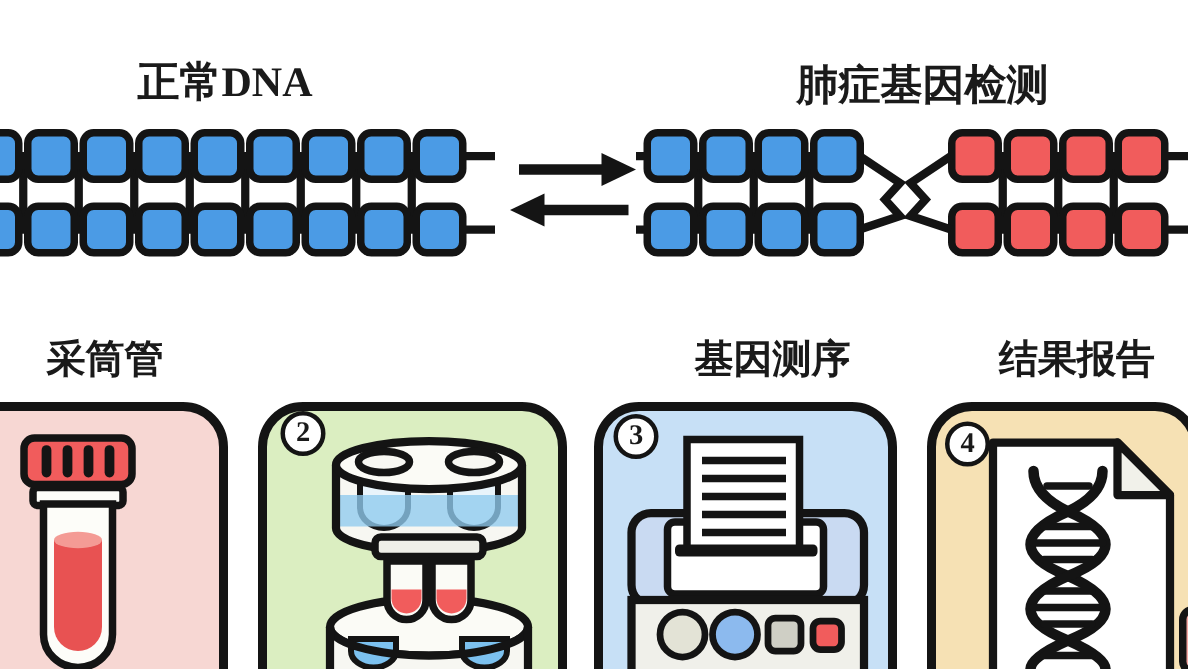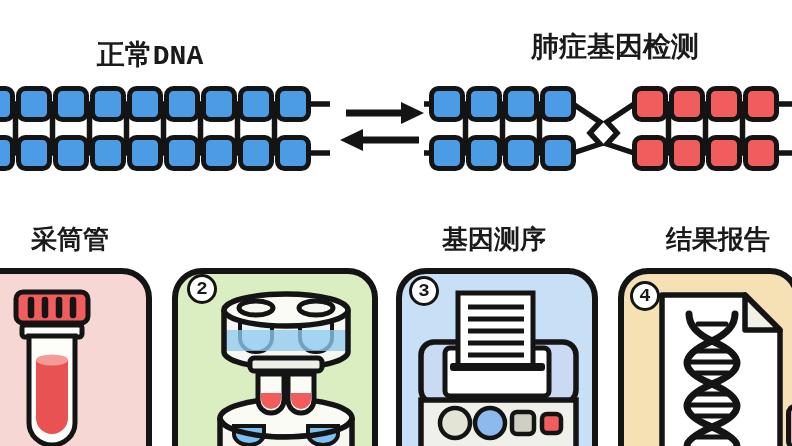--- a/index.html
+++ b/index.html
@@ -1,35 +1,35 @@
 <!DOCTYPE html>
 <html><head>
 <meta charset="utf-8">
 <style>
   html,body{margin:0;padding:0;background:#fff;}
   .stage{position:relative;width:792px;height:446px;overflow:hidden;background:#fff;
-         font-family:Liberation Mono, monospace;color:#1a1a1a;}
+         font-family:Liberation Serif, serif;color:#1a1a1a;}
   .title{position:absolute;font-weight:bold;font-size:28px;text-align:center;white-space:nowrap;}
   .step-label{position:absolute;top:222px;font-weight:bold;font-size:26px;text-align:center;white-space:nowrap;}
   .card{position:absolute;top:268px;height:230px;border:6px solid #141414;border-radius:30px;box-sizing:border-box;}
   .badge{position:absolute;width:30px;height:30px;border:3px solid #141414;border-radius:50%;
          background:#fff;font-size:19px;font-weight:bold;display:flex;align-items:center;justify-content:center;
          box-sizing:border-box;z-index:4;}
   .icon-svg{position:absolute;z-index:3;}
   #dna-svg{position:absolute;left:0;top:0;z-index:2;}
   .sliver{position:absolute;left:786px;top:404px;width:12px;height:46px;background:#F5A7A3;
           border:5px solid #141414;border-right:none;border-radius:9px 0 0 9px;box-sizing:border-box;}
 </style>
 </head>
 <body>
 
 <div class="stage">
 
   <div class="title" style="left:40px;top:36px;width:220px">正常DNA</div>
-  <div class="title" style="left:495px;top:28px;width:240px">肺症基因检测</div>
+  <div class="title" style="left:495px;top:38px;width:240px">肺症基因检测</div>
 
   <svg id="dna-svg" width="792" height="220" viewBox="0 0 792 220">
     <g id="left-ladder">
         <line x1="-12" y1="104" x2="330" y2="104" stroke="#141414" stroke-width="5.5"></line>
         <line x1="-12" y1="153" x2="330" y2="153" stroke="#141414" stroke-width="5.5"></line>
         <line x1="15.5" y1="104" x2="15.5" y2="153" stroke="#141414" stroke-width="5.5"></line>
         <line x1="52.5" y1="104" x2="52.5" y2="153" stroke="#141414" stroke-width="5.5"></line>
         <line x1="89.5" y1="104" x2="89.5" y2="153" stroke="#141414" stroke-width="5.5"></line>
         <line x1="126.5" y1="104" x2="126.5" y2="153" stroke="#141414" stroke-width="5.5"></line>
         <line x1="163.5" y1="104" x2="163.5" y2="153" stroke="#141414" stroke-width="5.5"></line>
@@ -91,21 +91,21 @@
     </g>
     <g fill="#141414" stroke="#141414">
       <line x1="346" y1="113" x2="403" y2="113" stroke-width="7"></line>
       <polygon points="401,102 401,124 424,113" stroke="none"></polygon>
       <line x1="419" y1="140" x2="361" y2="140" stroke-width="7"></line>
       <polygon points="363,129 363,151 340,140" stroke="none"></polygon>
     </g>
   </svg>
 
   <div class="step-label" style="left:-10px;width:160px">采筒管</div>
-  <div class="step-label" style="left:384px;width:220px">基因测序</div>
+  <div class="step-label" style="left:405px;width:220px">基因测序</div>
   <div class="step-label" style="left:608px;width:220px">结果报告</div>
 
   <div class="card" style="left: -40px; width: 192px; background: rgb(247, 215, 211);"></div>
   <div class="card" style="left: 172px; width: 206px; background: rgb(219, 238, 193);"></div>
   <div class="card" style="left: 396px; width: 202px; background: rgb(199, 224, 246);"></div>
   <div class="card" style="left: 618px; width: 182px; background: rgb(246, 225, 180);"></div>
 
   <div class="badge" style="left:187px;top:274px">2</div>
   <div class="badge" style="left:409px;top:276px">3</div>
   <div class="badge" style="left:630px;top:281px">4</div>

